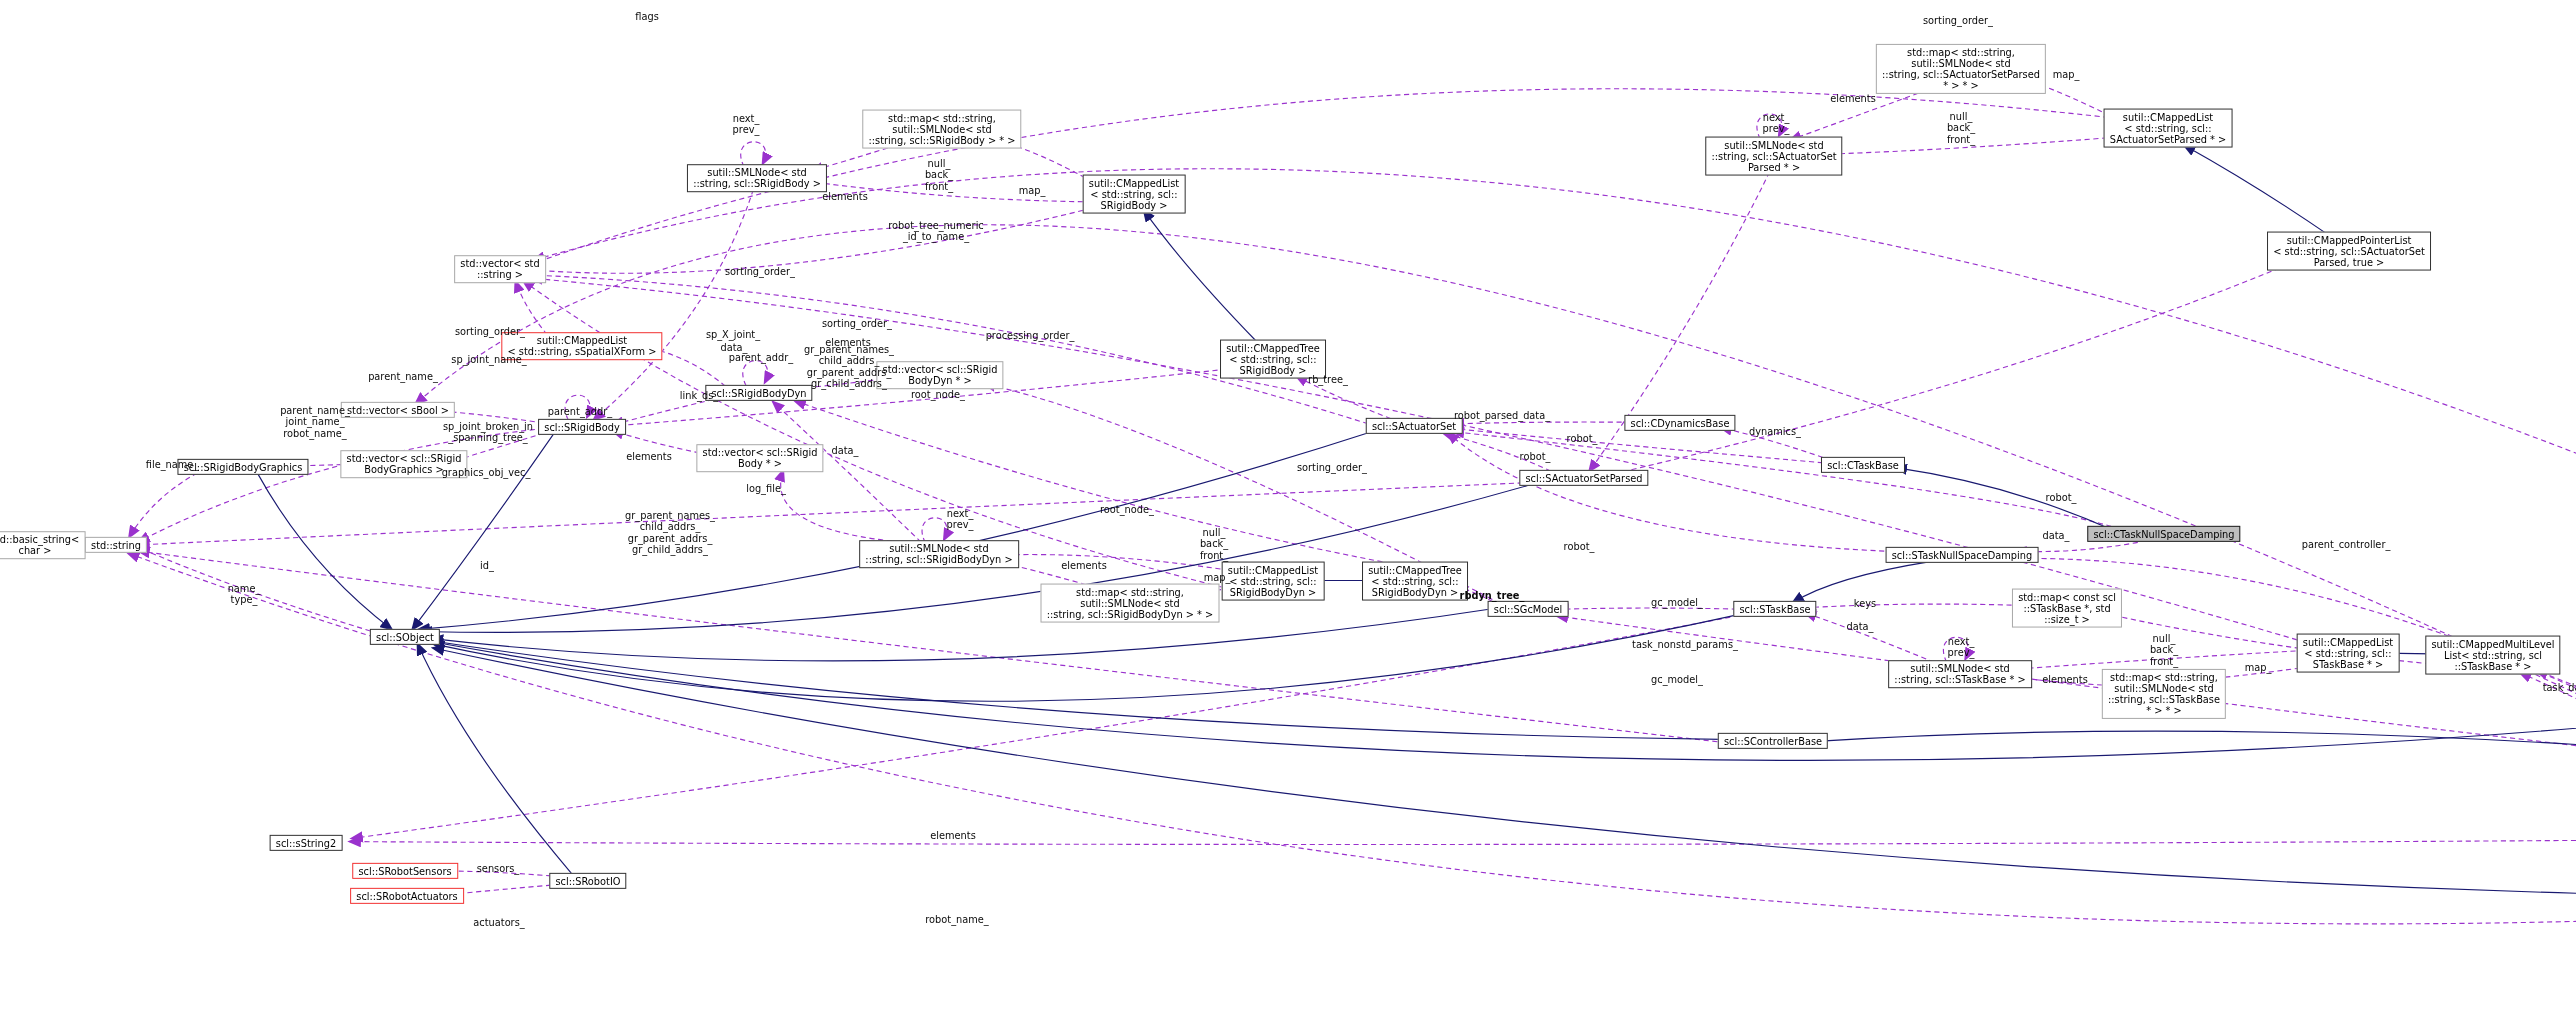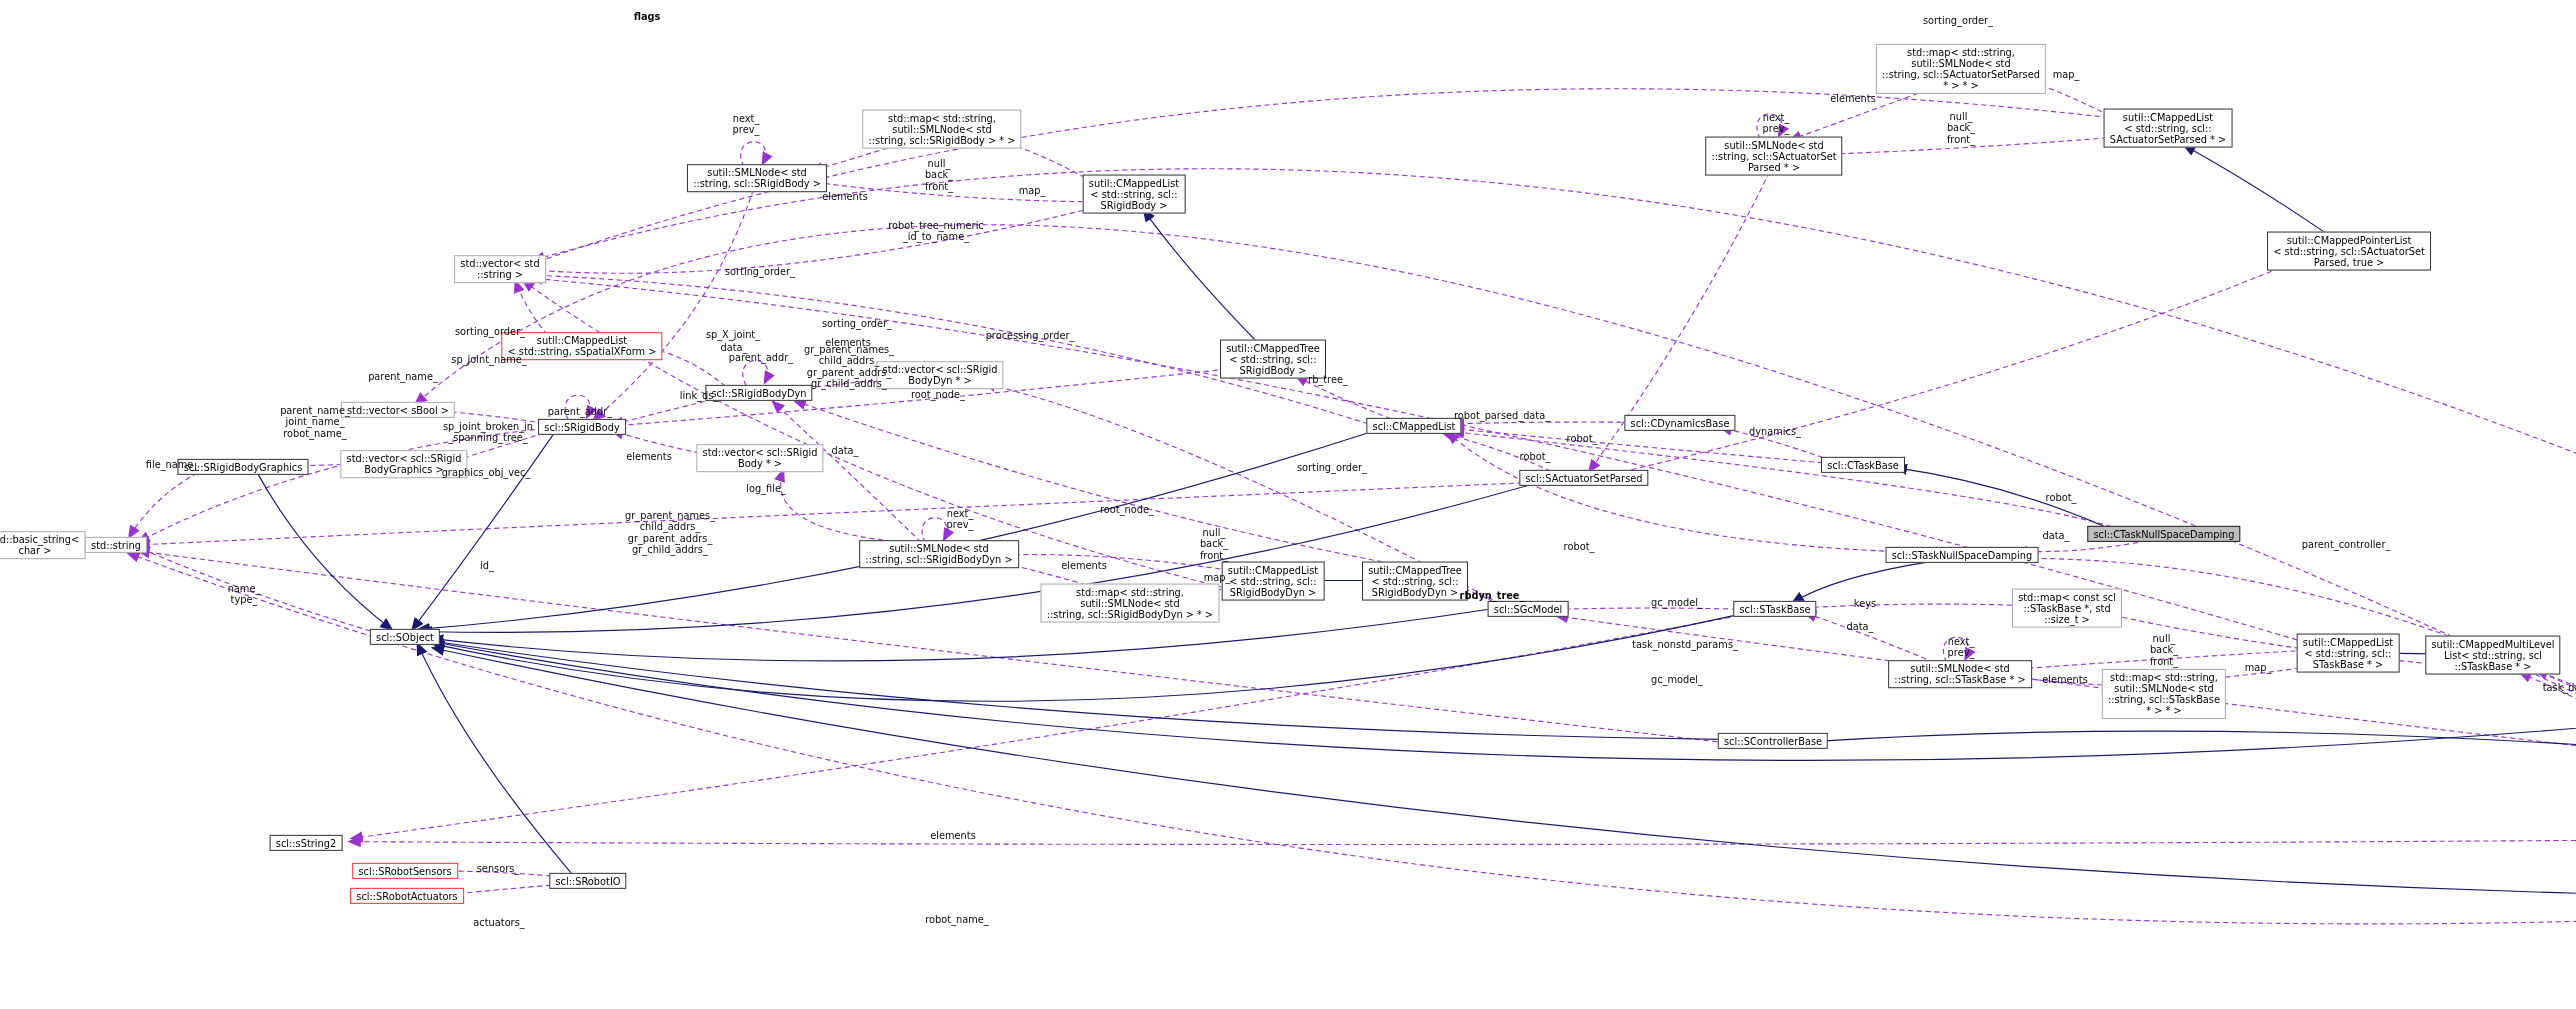--- a/index.html
+++ b/index.html
@@ -147,21 +147,21 @@
 ::string, scl::SRigidBody &gt;</div>
       <div class="node plain" style="left: 942px; top: 129px;">std::map&lt; std::string,
 sutil::SMLNode&lt; std
 ::string, scl::SRigidBody &gt; * &gt;</div>
       <div class="node" style="left: 1134px; top: 194px;">sutil::CMappedList
 &lt; std::string, scl::
 SRigidBody &gt;</div>
       <div class="node" style="left: 1273px; top: 359px;">sutil::CMappedTree
 &lt; std::string, scl::
 SRigidBody &gt;</div>
-      <div class="node" style="left: 1414px; top: 426px;">scl::CMappedList</div>
+      <div class="node" style="left: 1414px; top: 426px;">scl::SActuatorSet</div>
       <div class="node" style="left: 1584px; top: 478px;">scl::SActuatorSetParsed</div>
       <div class="node" style="left: 1680px; top: 423px;">scl::CDynamicsBase</div>
       <div class="node" style="left: 1774px; top: 156px;">sutil::SMLNode&lt; std
 ::string, scl::SActuatorSet
 Parsed * &gt;</div>
       <div class="node plain" style="left: 1961px; top: 69px;">std::map&lt; std::string,
 sutil::SMLNode&lt; std
 ::string, scl::SActuatorSetParsed
 * &gt; * &gt;</div>
       <div class="node" style="left: 2168px; top: 128px;">sutil::CMappedList
@@ -201,21 +201,21 @@
       <div class="node plain" style="left: 2067px; top: 608px;">std::map&lt; const scl
 ::STaskBase *, std
 ::size_t &gt;</div>
       <div class="node" style="left: 1773px; top: 741px;">scl::SControllerBase</div>
       <div class="node" style="left: 306px; top: 843px; text-align: right;">scl::sString2</div>
       <div class="node red" style="left: 405px; top: 871px;">scl::SRobotSensors</div>
       <div class="node red" style="left: 407px; top: 896px;">scl::SRobotActuators</div>
       <div class="node" style="left: 588px; top: 881px;">scl::SRobotIO</div>
     </div>
   <div id="labels">
-      <div class="elabel" style="left: 647px; top: 17px; font-weight: bold;">flags</div>
+      <div class="elabel" style="left: 647px; top: 17px;">flags</div>
       <div class="elabel" style="left: 1958px; top: 21px;">sorting_order_</div>
       <div class="elabel" style="left: 760px; top: 272px;">sorting_order_</div>
       <div class="elabel" style="left: 490px; top: 332px;">sorting_order_</div>
       <div class="elabel" style="left: 857px; top: 324px;">sorting_order_</div>
       <div class="elabel" style="left: 1332px; top: 468px;">sorting_order_</div>
       <div class="elabel" style="left: 746px; top: 124px;">next_
 prev_</div>
       <div class="elabel" style="left: 845px; top: 197px;">elements</div>
       <div class="elabel" style="left: 1032px; top: 191px;">map_</div>
       <div class="elabel" style="left: 939px; top: 175px;">null_

